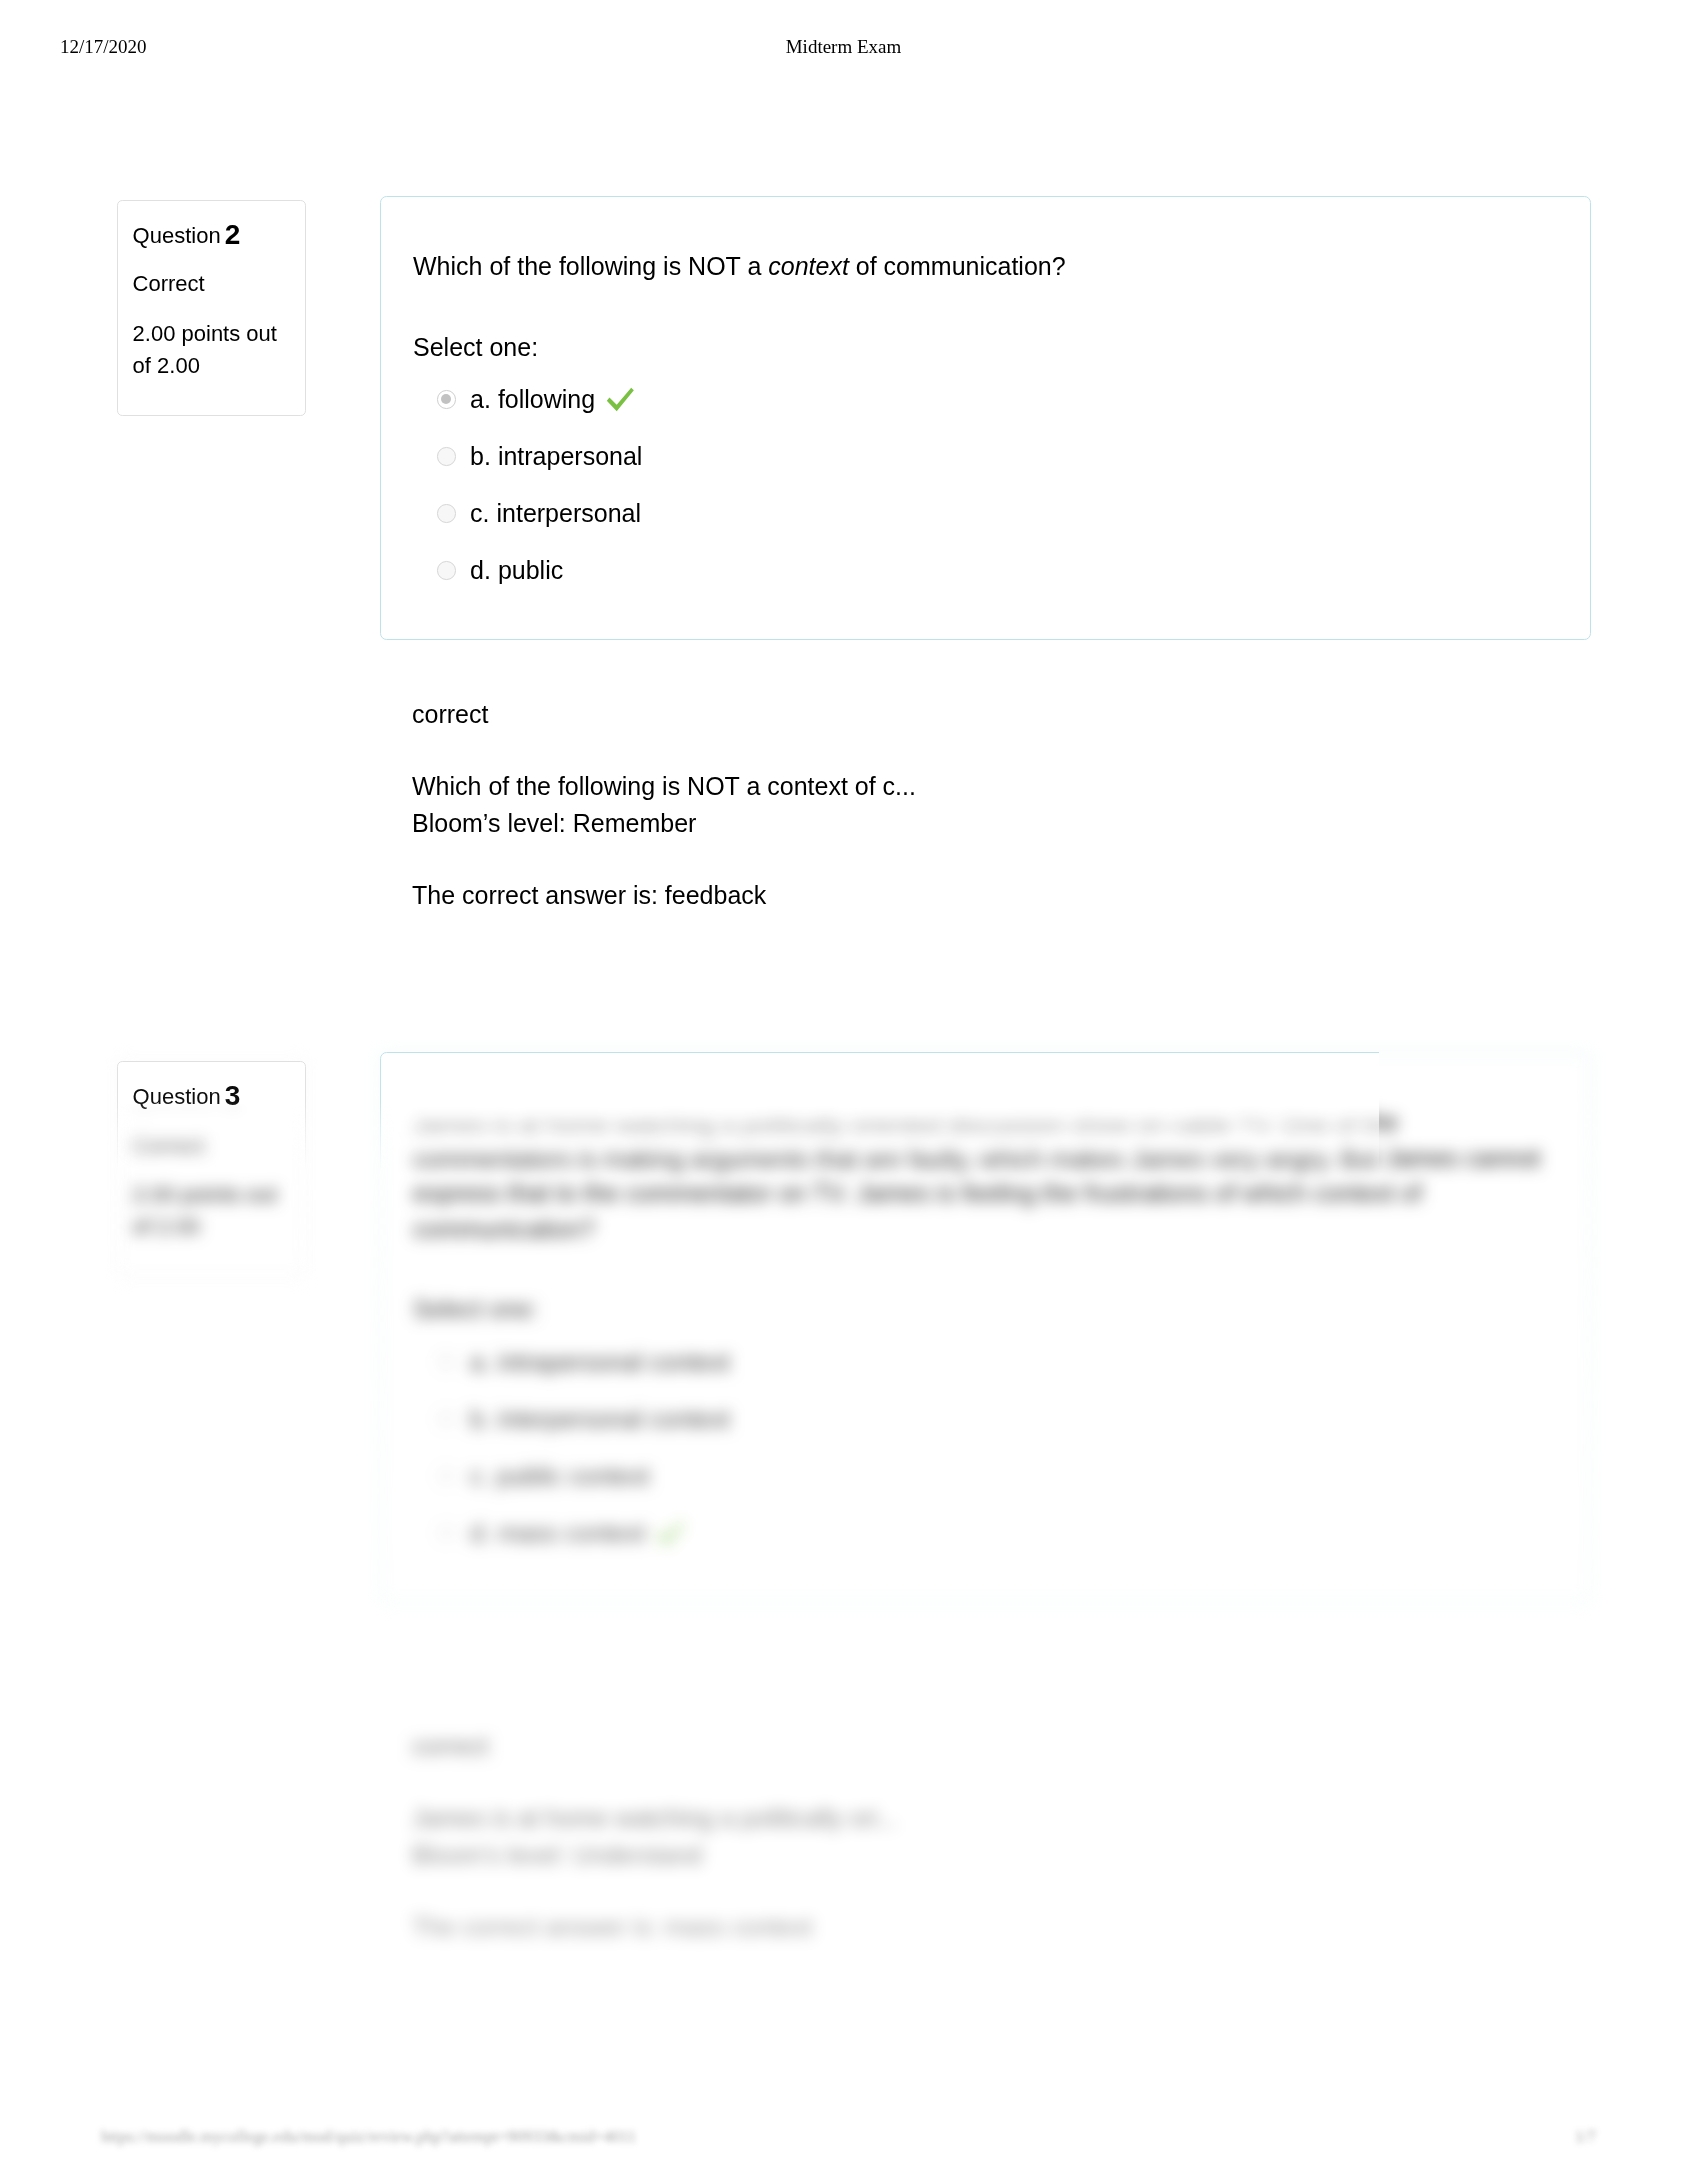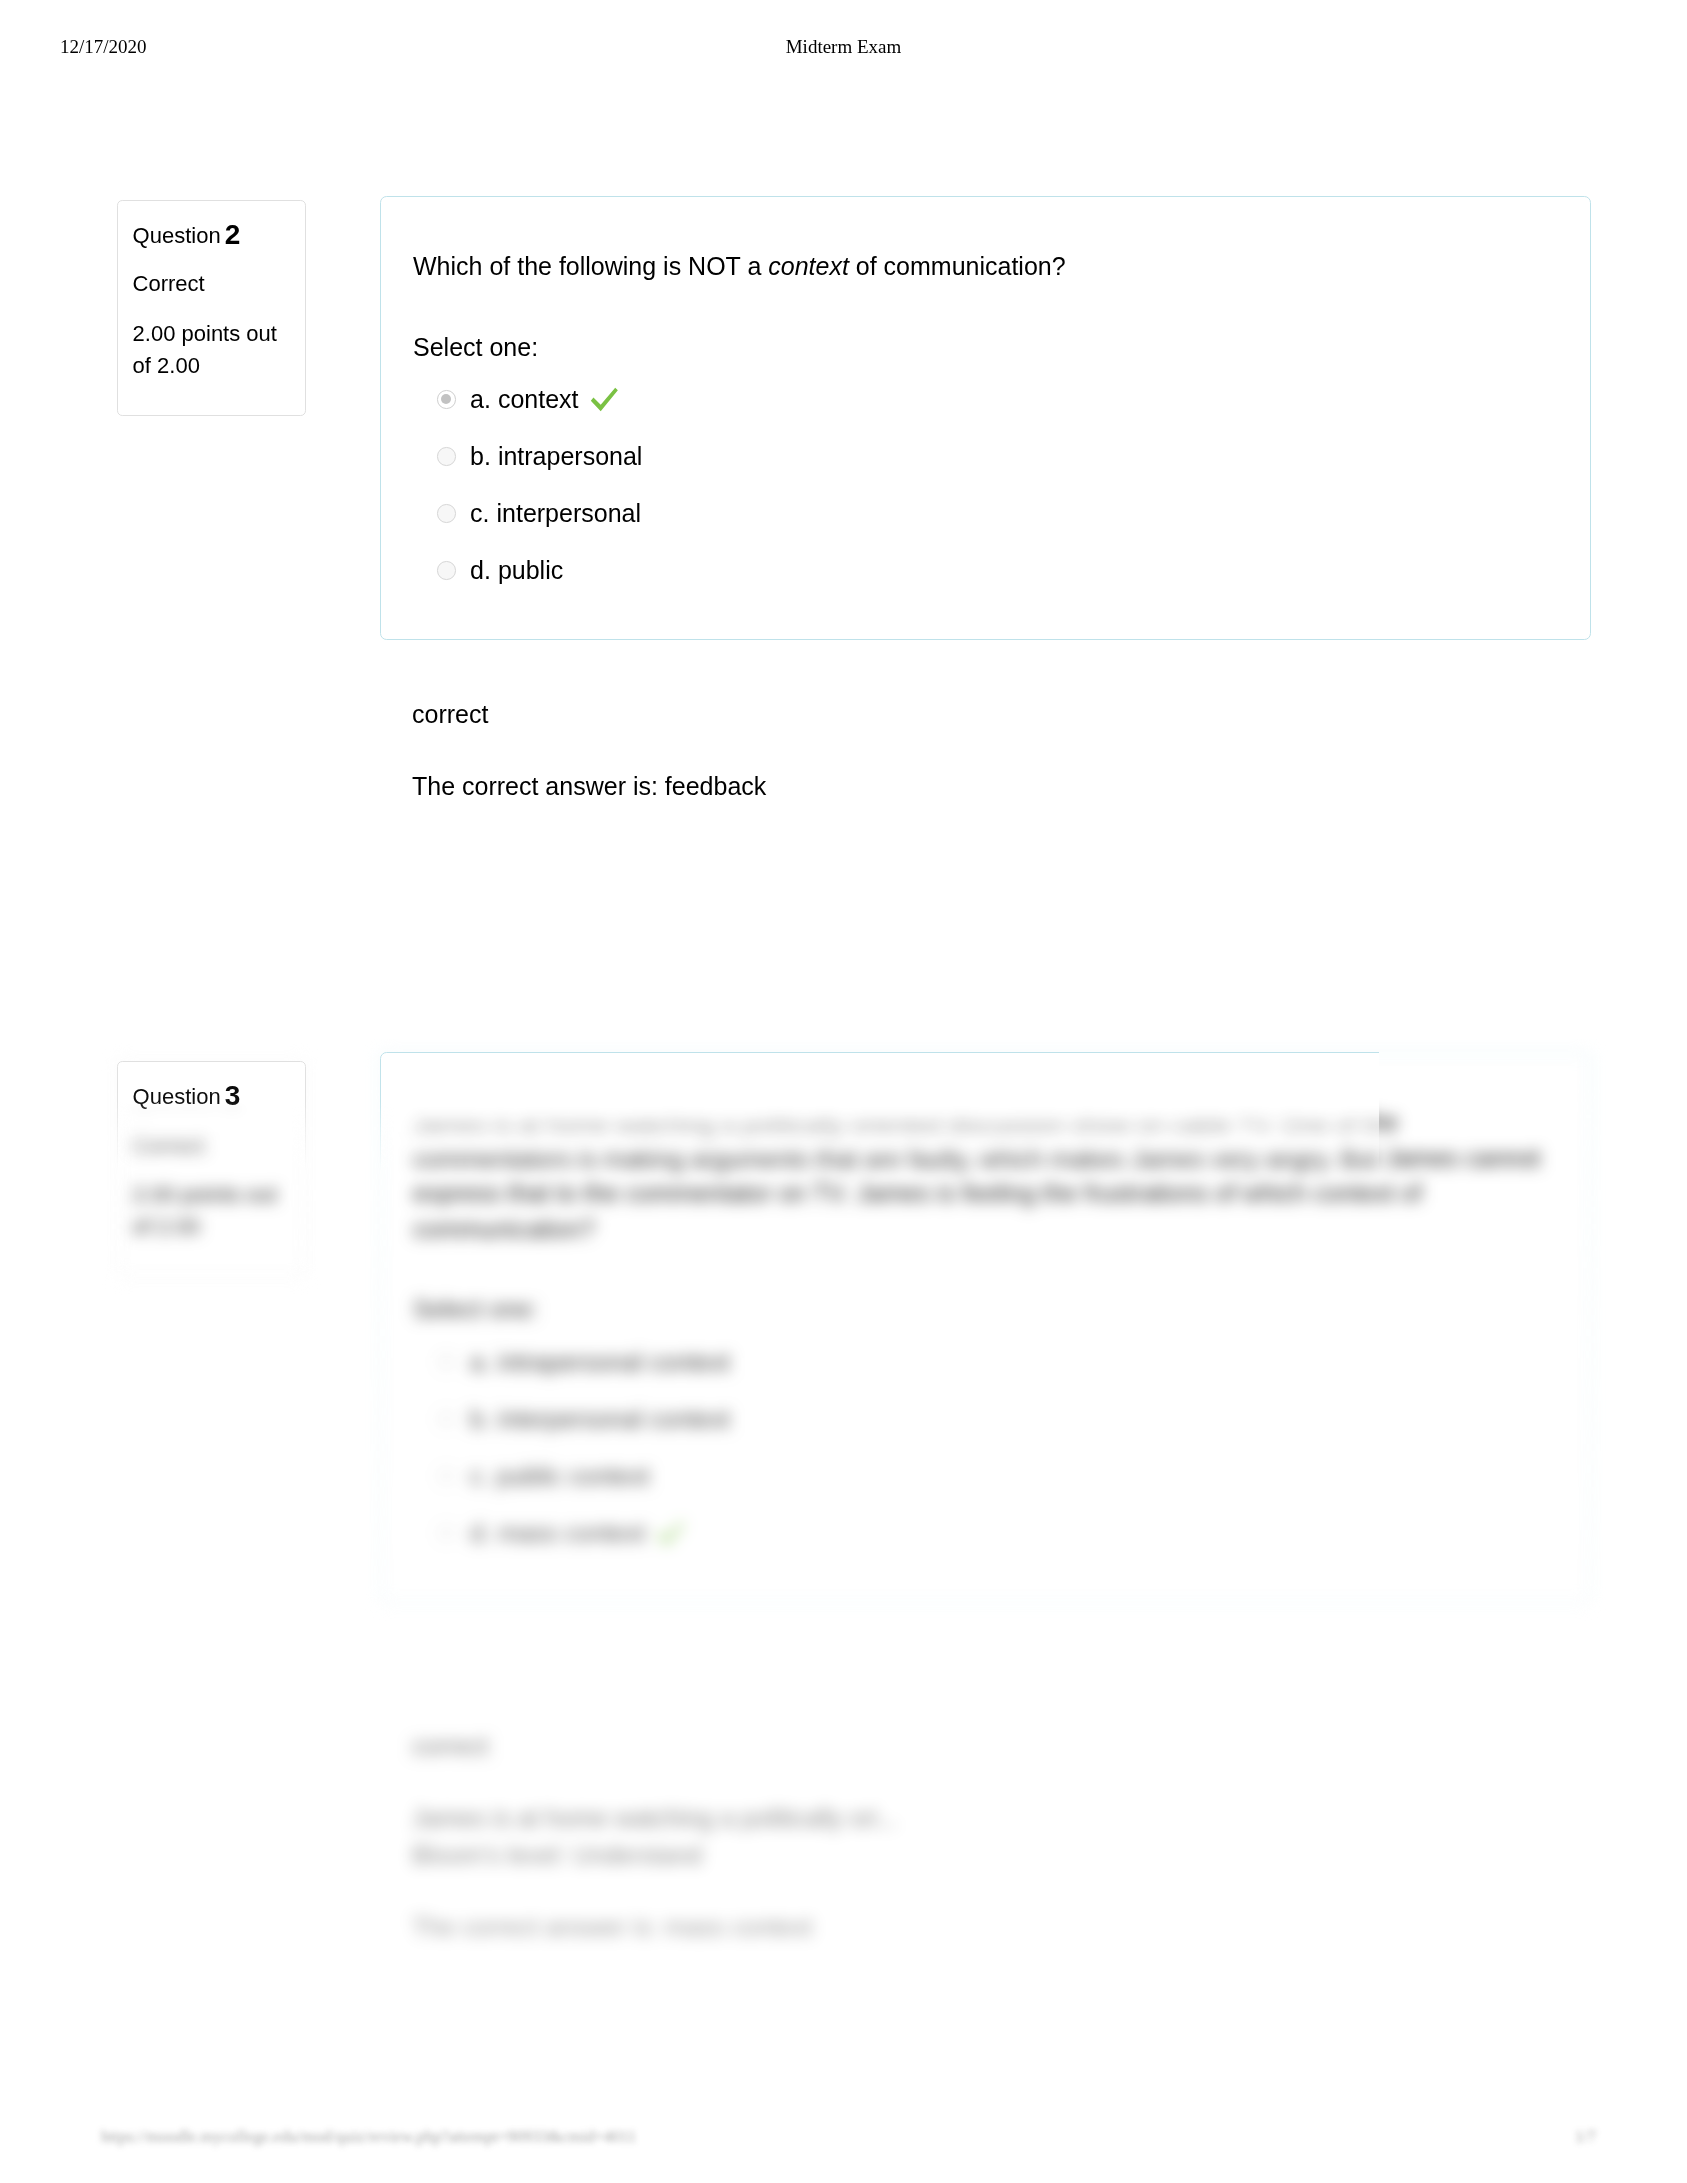--- a/index.html
+++ b/index.html
@@ -276,21 +276,21 @@
     <p class="line">Correct</p>
     <p class="line wrapline">2.00 points out of 2.00</p>
   </div>
 
   <div class="qcard" style="top:196px;">
     <p class="qtext"><span>Which of the following is NOT a </span><em>context</em><span> of communication?</span></p>
     <p class="selectone">Select one:</p>
     <ul class="answers">
       <li class="answer">
         <span class="radio checked"></span>
-        <span class="answer-label">a. context</span>
+        <span class="answer-label">a. following</span>
         <span class="tick">
           <svg viewBox="0 0 48 44" width="32" height="29" xmlns="http://www.w3.org/2000/svg">
             <path d="M4 24 L8 19 L19 30 L41 4 L45 8 L19 40 Z" fill="#7ac143"></path>
           </svg>
         </span>
       </li>
       <li class="answer">
         <span class="radio"></span>
         <span class="answer-label">b. intrapersonal</span>
       </li>
@@ -300,20 +300,21 @@
       </li>
       <li class="answer">
         <span class="radio"></span>
         <span class="answer-label">d. public</span>
       </li>
     </ul>
   </div>
 
   <div class="feedback" style="top:696px;">
     <p class="tight">correct</p>
+    <p class="multiline"><span>Which of the following is NOT a context of c...</span><br><span>Bloom’s level: Remember</span></p>
     <p>The correct answer is: feedback</p>
   </div>
 
   <div class="blurfade">
 
     <div class="blurinner">
       <div class="infobox" style="top:22px;">
         <p class="line"><span>Question</span><span class="qnum">3</span></p>
         <p class="line">Correct</p>
         <p class="line wrapline">2.00 points out of 2.00</p>

